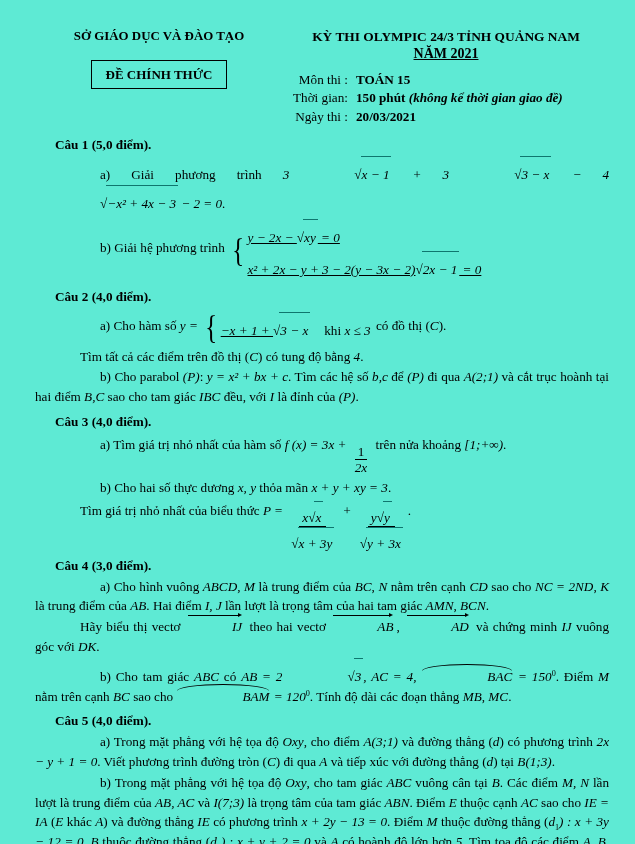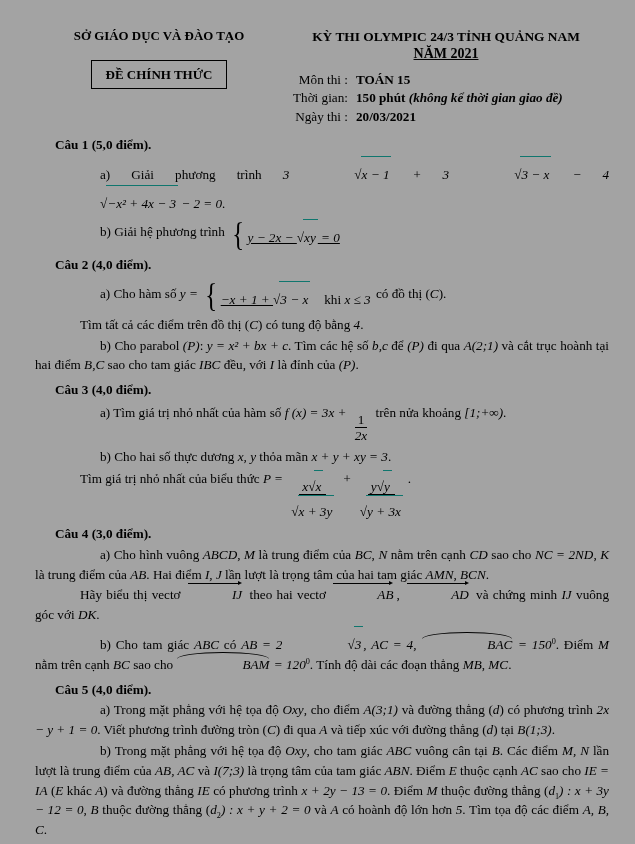--- a/index.html
+++ b/index.html
@@ -1,16 +1,16 @@
 <!DOCTYPE html>
 <html lang="vi"><head>
 <meta charset="utf-8">
 <style>
   html,body{margin:0;padding:0;background:#ffffff;}
-  .page{position:relative;width:635px;height:844px;box-sizing:border-box;background:#a3a3a3;color:#000;
+  .page{position:relative;width:635px;height:844px;box-sizing:border-box;background:#5eead4;color:#000;
         font-family:"Liberation Serif","DejaVu Serif",serif;font-size:13.2px;line-height:1.5;
         padding:28px 26px 8px 35px;overflow:hidden;}
   
   .head{display:flex;margin-bottom:9px;}
   .head-left{width:248px;display:flex;flex-direction:column;align-items:center;}
   .org{font-weight:bold;text-align:center;font-size:12.9px;line-height:1.3;}
   .official-box{border:1.5px solid #000;padding:4px 14px;margin-top:15px;font-weight:bold;font-size:13px;}
   .head-right{flex:1;display:flex;flex-direction:column;align-items:center;}
   .exam-title{font-weight:bold;font-size:13.4px;text-align:center;line-height:1.3;}
   .exam-year{font-weight:bold;font-size:14px;text-decoration:underline;line-height:1.3;}
@@ -84,20 +84,23 @@
   </header>
 
   <p class="qtitle">Câu 1 (5,0 điểm).</p>
   <p class="para"><span class="t">a) Giải phương trình </span><span class="mi">3</span><span class="sqrt"><span class="rsign">√</span><span class="rbody"><span class="mi">x − 1</span></span></span><span class="mi"> + 3</span><span class="sqrt"><span class="rsign">√</span><span class="rbody"><span class="mi">3 − x</span></span></span><span class="mi"> − 4</span><span class="sqrt"><span class="rsign">√</span><span class="rbody"><span class="mi">−x² + 4x − 3</span></span></span><span class="mi"> − 2 = 0.</span></p>
   <p class="para fm"><span class="t">b) Giải hệ phương trình </span><span class="cases">
         <span class="cbrace">{</span>
         <span class="cbody">
           <span class="crow">
             <span class="ccell"><span class="mi">y − 2x − </span><span class="sqrt"><span class="rsign">√</span><span class="rbody"><span class="mi">xy</span></span></span><span class="mi"> = 0</span></span>
           </span>
+          <span class="crow">
+            <span class="ccell"><span class="mi">x² + 2x − y + 3 − 2(y − 3x − 2)</span><span class="sqrt"><span class="rsign">√</span><span class="rbody"><span class="mi">2x − 1</span></span></span><span class="mi"> = 0</span></span>
+          </span>
         </span>
       </span></p>
 
   <p class="qtitle">Câu 2 (4,0 điểm).</p>
   <p class="para fm"><span class="t">a) Cho hàm số </span><span class="mi">y = </span><span class="cases">
         <span class="cbrace">{</span>
         <span class="cbody">
           <span class="crow">
             <span class="ccell"><span class="mi">−x + 1 + </span><span class="sqrt"><span class="rsign">√</span><span class="rbody"><span class="mi">3 − x</span></span></span></span>
             <span class="ccell"><span class="t">khi </span><span class="mi">x ≤ 3</span></span>

